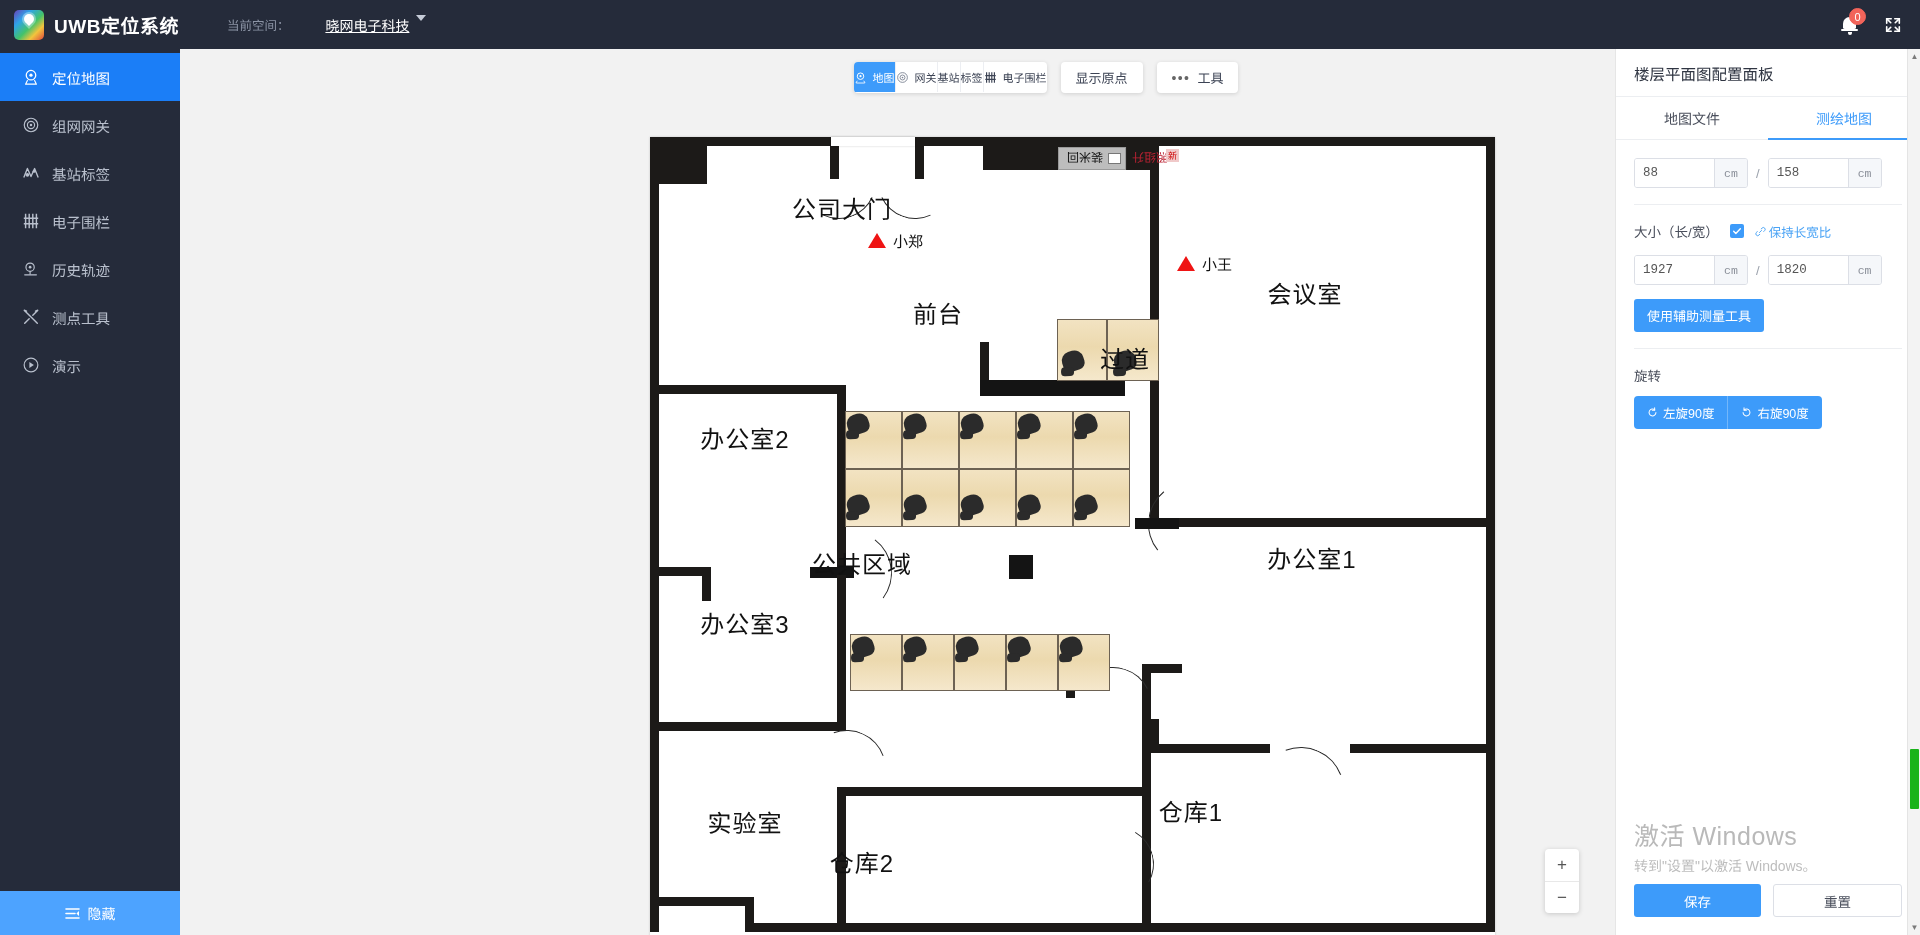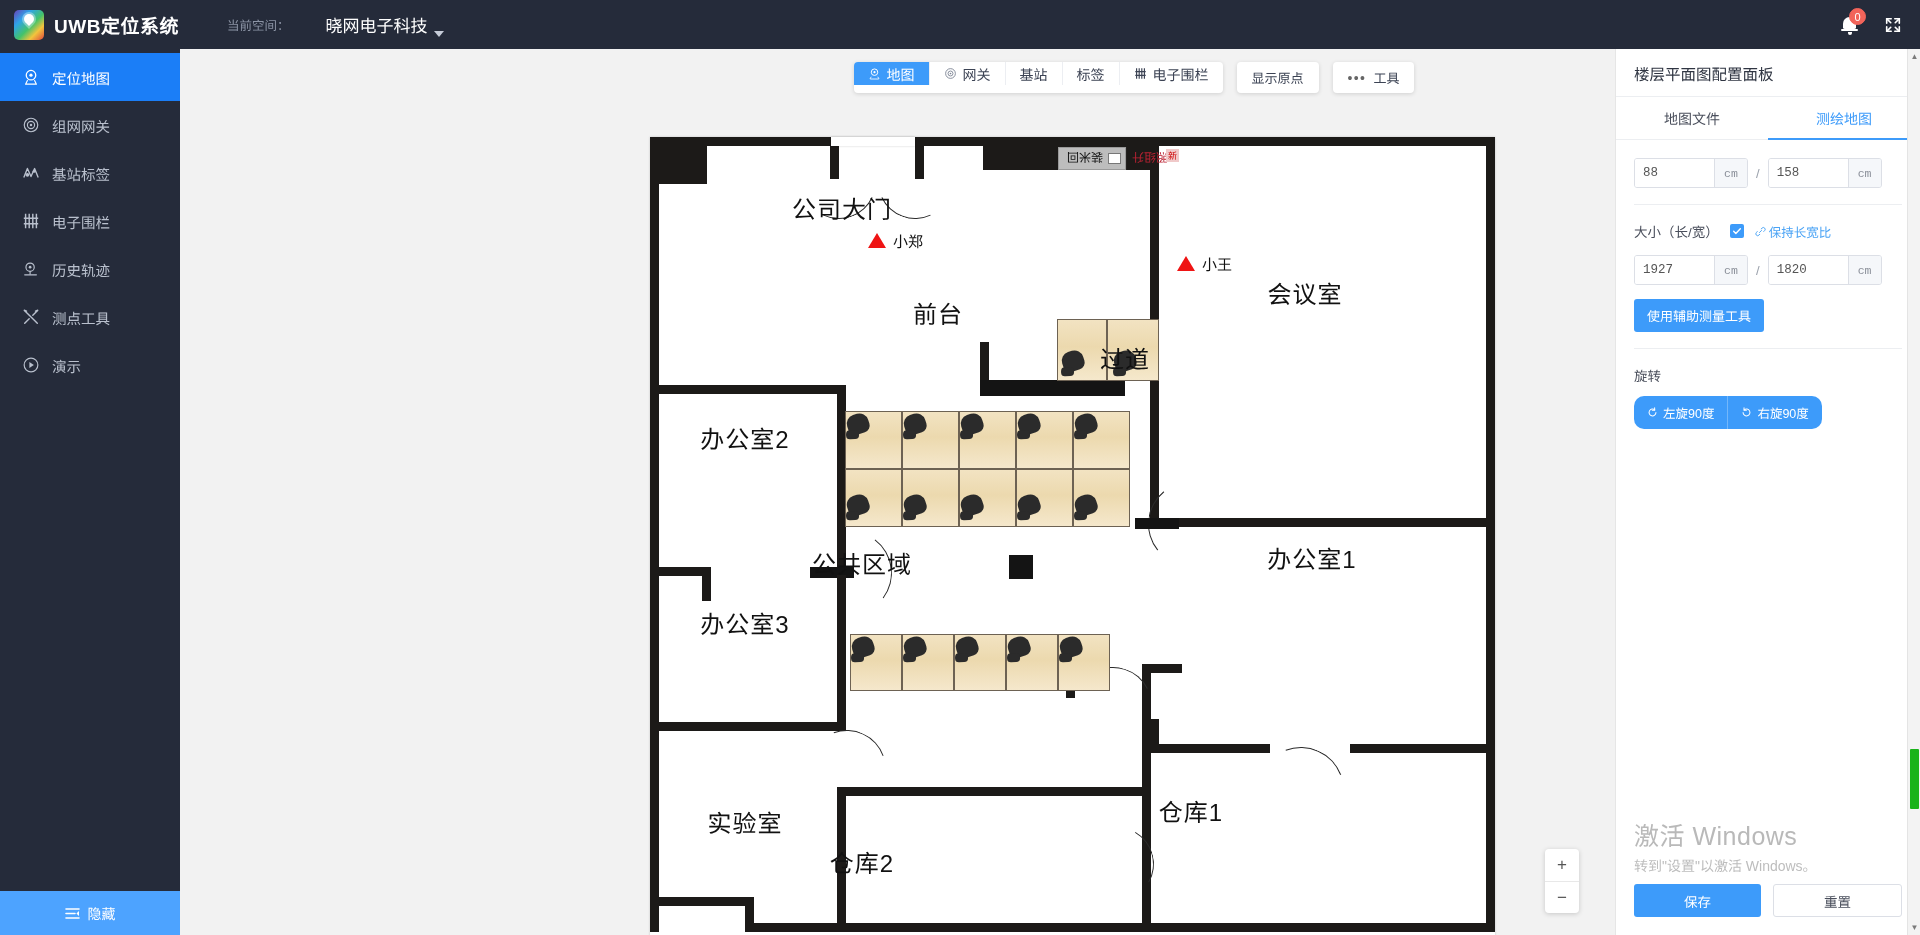--- a/index.html
+++ b/index.html
@@ -31,22 +31,22 @@
   }
   .logo::after {
     content: ""; position: absolute; left: 10px; top: 4px;
     width: 10px; height: 10px; border-radius: 50% 50% 50% 0;
     transform: rotate(-45deg);
     background: #fff; box-shadow: 0 0 0 2px rgba(255,255,255,.35);
   }
   .brand-title { font-size: 19px; font-weight: 700; letter-spacing: .5px; }
   .space-label { margin-left: 26px; font-size: 12.5px; color: #8c94a5; }
   .space-value {
-    margin-left: 14px; font-size: 17px; color: #ffffff;
-    display: flex; align-items: flex-end; gap: 7px; cursor: pointer;
+    margin-left: 14px; font-size: 14px; color: #ffffff;
+    display: flex; align-items: flex-start; gap: 7px; cursor: pointer; text-decoration: underline;
   }
   .caret-down {
     width: 0; height: 0;
     border-left: 5px solid transparent; border-right: 5px solid transparent;
     border-top: 6px solid #c6ccd8;
   }
   .topbar-right { margin-left: auto; display: flex; align-items: center; gap: 26px; }
   .bell-wrap { position: relative; cursor: pointer; }
   .bell {
     width: 17px; height: 17px; position: relative; display: block;
@@ -106,22 +106,22 @@
   .map-toolbar {
     position: absolute; top: 13px; left: 50%;
     transform: translateX(-44px);
     display: flex; gap: 14px; z-index: 12;
   }
   .seg-group {
     display: flex; background: #fff; border-radius: 4px;
     box-shadow: 0 1px 4px rgba(0,0,0,.14); overflow: hidden;
   }
   .seg {
-    height: 23px; padding: 0 14px; display: flex; align-items: center;
-    gap: 6px; font-size: 14px; color: #3c4354; cursor: pointer;
+    height: 30px; padding: 0 0; display: flex; align-items: center;
+    gap: 6px; font-size: 11px; color: #3c4354; cursor: pointer;
     border-right: 1px solid #eceef2;
   }
   .seg:last-child { border-right: none; }
   .seg.active { background: #3d9bfa; color: #fff; }
   .btn-card {
     height: 31px; padding: 0 15px; display: flex; align-items: center;
     gap: 7px; background: #fff; border-radius: 4px; font-size: 13px;
     color: #3c4354; box-shadow: 0 1px 4px rgba(0,0,0,.14); cursor: pointer;
   }
   .dots { letter-spacing: 1.4px; font-size: 14px; color: #666; }
@@ -246,21 +246,21 @@
   .chk {
     width: 14px; height: 14px; border-radius: 2px; background: #3d9bfa;
     display: flex; align-items: center; justify-content: center;
     cursor: pointer; flex: none;
   }
   .chk svg { width: 10px; height: 10px; }
   .link-blue {
     font-size: 12.5px; color: #4aa3f5; display: flex; align-items: center;
     gap: 3px; cursor: pointer; white-space: nowrap;
   }
-  .rotate-group { display: flex; border-radius: 10px; overflow: hidden; width: fit-content; }
+  .rotate-group { display: flex; border-radius: 4px; overflow: hidden; width: fit-content; }
   .rot-btn {
     background: #3d9bfa; color: #fff; font-size: 12.5px;
     padding: 7px 13px; display: flex; align-items: center; gap: 5px;
     cursor: pointer; border: none; font-family: inherit;
   }
   .rot-btn + .rot-btn { border-left: 1px solid #73b7fb; }
   .section-label { font-size: 13.5px; color: #4a4f5c; margin-bottom: 11px; font-family: Liberation Serif, serif; }
   .rp-footer {
     padding: 0 18px 18px 18px; display: flex; gap: 12px;
   }

